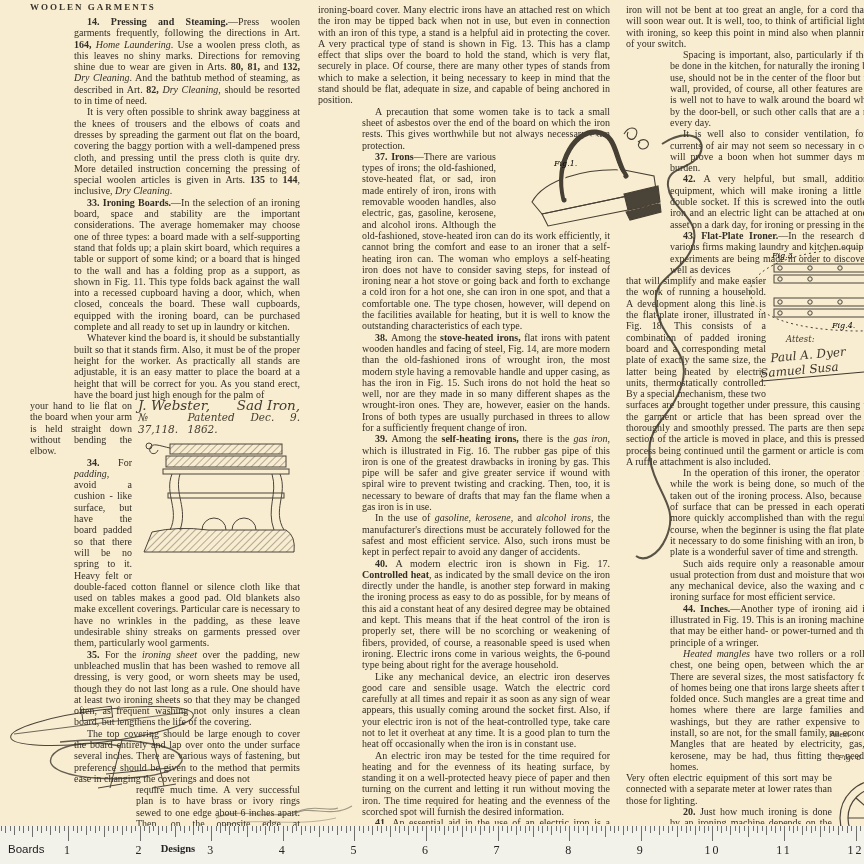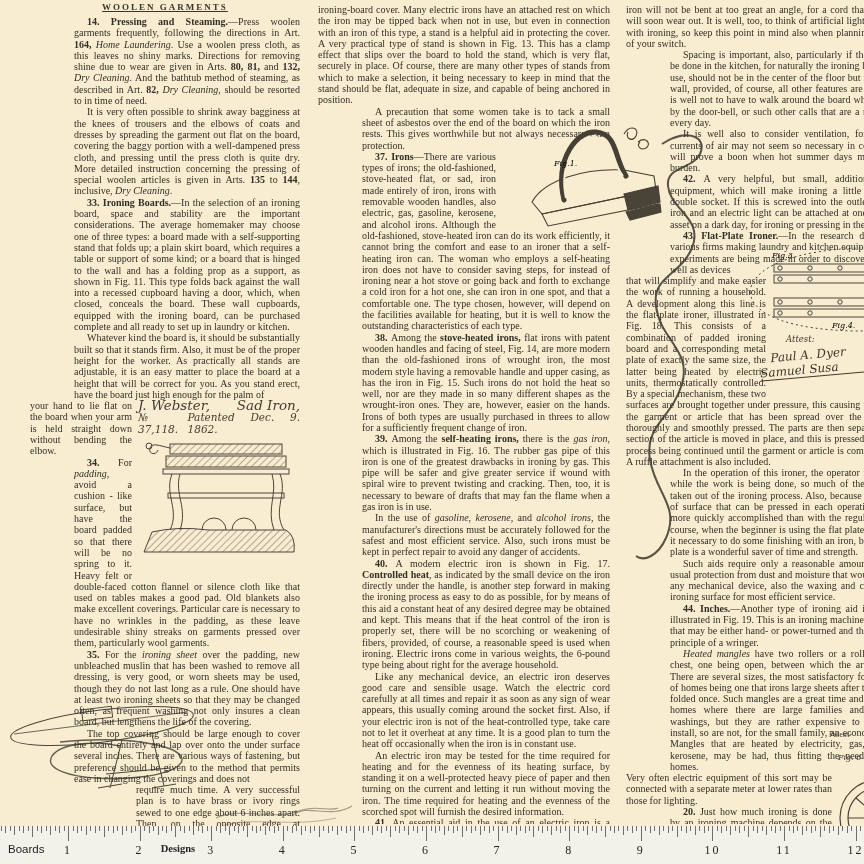--- a/index.html
+++ b/index.html
@@ -1,19 +1,19 @@
 <!DOCTYPE html>
 <html><head>
 <meta charset="utf-8">
 <style>
   html,body{margin:0;padding:0;background:#f8edd1;}
   #page{position:relative;width:864px;height:864px;overflow:hidden;background:#f8edd1;
         font-family:"Liberation Serif",serif;color:#332e26;}
-  .header{position:absolute;left:30px;top:2px;width:270px;text-align:center;
-          font-size:9px;font-weight:bold;letter-spacing:2px;color:#3a352c;z-index:2;text-decoration:underline;}
+  .header{position:absolute;left:30px;top:2px;width:270px;text-align:left;
+          font-size:9px;font-weight:bold;letter-spacing:2px;color:#3a352c;z-index:2;}
   .col{position:absolute;font-size:10px;line-height:11.3px;z-index:2;height:820px;overflow:hidden;}
   #col-left{left:30px;top:16px;width:270px;}
   #col-mid{left:318px;top:4px;width:292px;}
   #col-right{left:626px;top:4px;width:296px;}
   .para{margin:0;text-align:justify;}
   .ind{text-indent:13px;margin-left:44px;}
   .b{font-weight:bold;}
   .i{font-style:italic;}
   .fl{display:block;}
   .fl.right{float:right;margin:0 0 2px 6px;}

